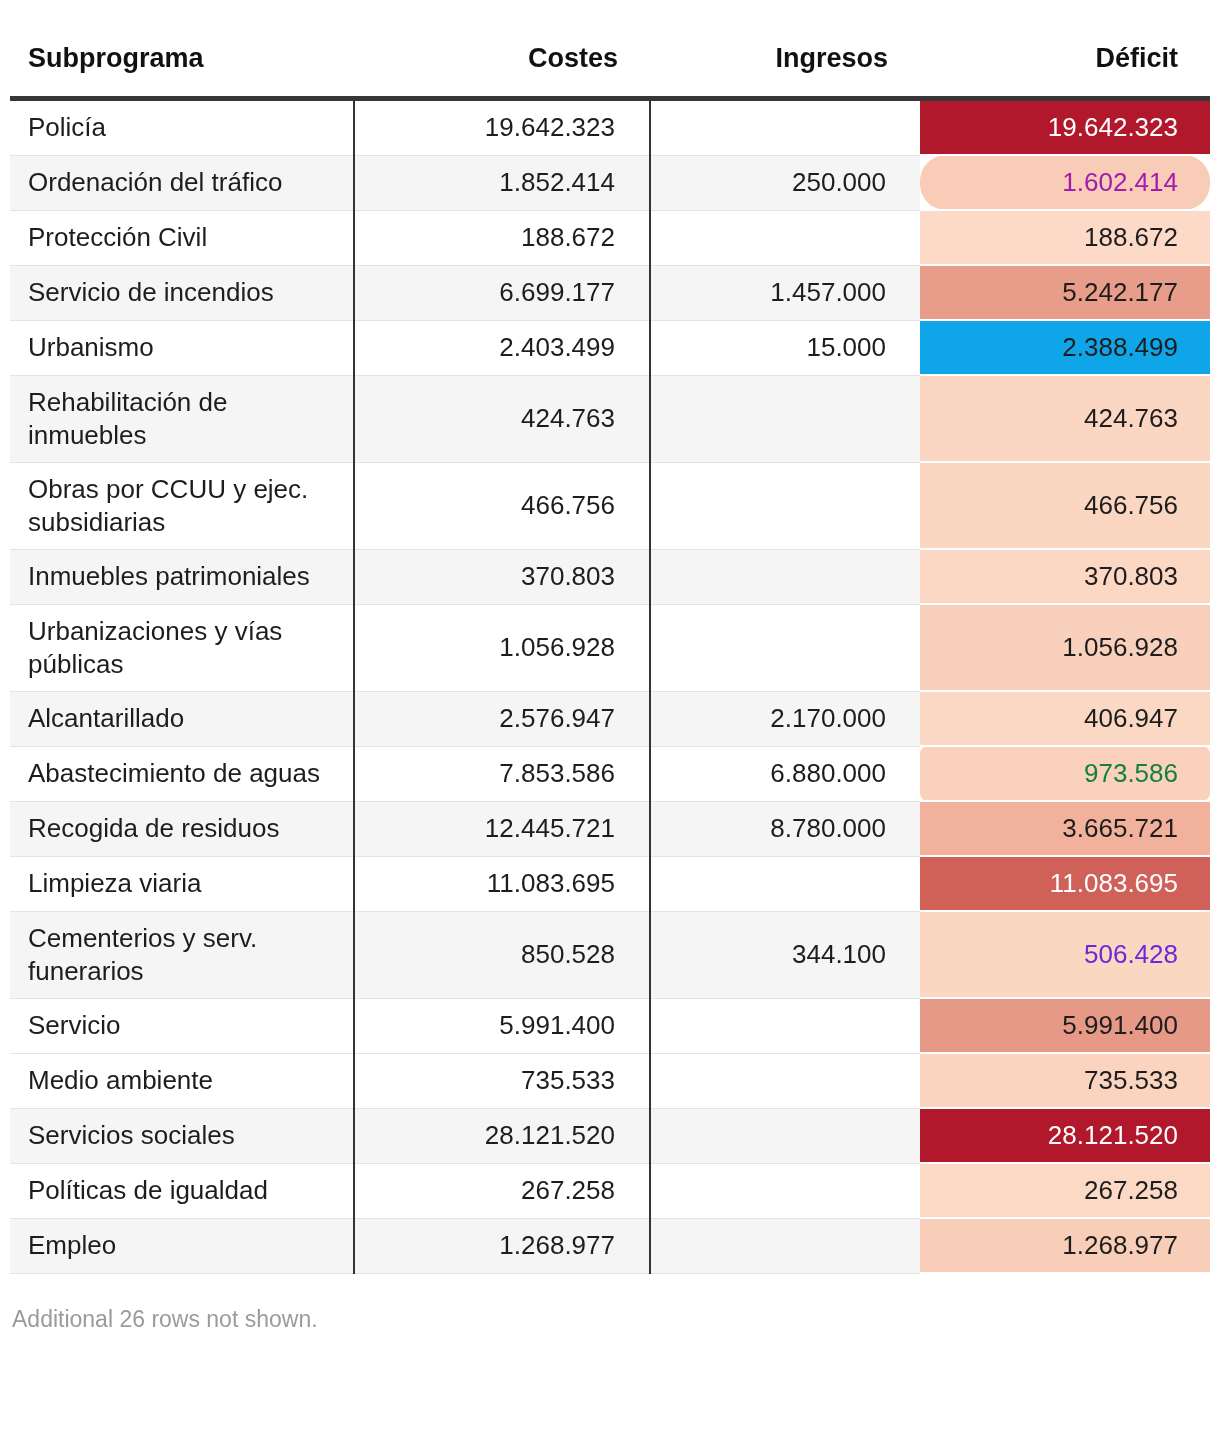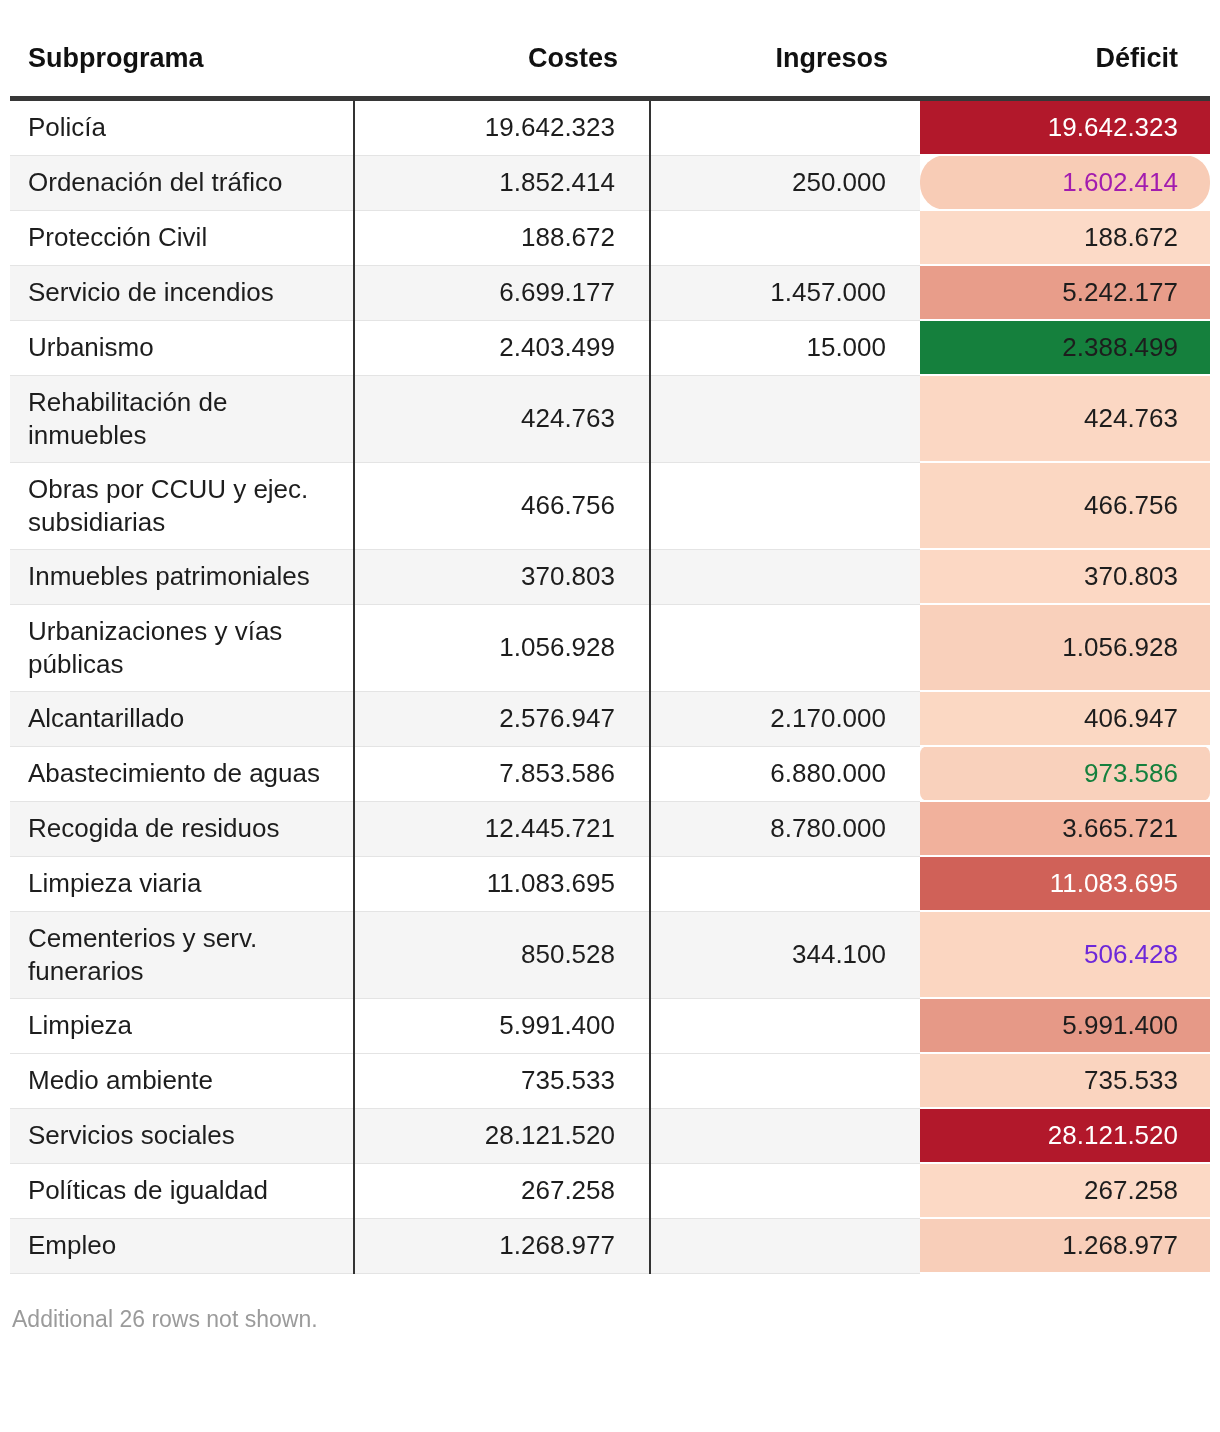--- a/index.html
+++ b/index.html
@@ -110,21 +110,21 @@
         <tr class="alt">
           <td class="name-cell">Servicio de incendios</td>
           <td class="num costes-cell">6.699.177</td>
           <td class="num ingresos-cell">1.457.000</td>
           <td class="num deficit-cell" style="background: rgb(232, 157, 138); color: rgb(29, 29, 29);">5.242.177</td>
         </tr>
         <tr>
           <td class="name-cell">Urbanismo</td>
           <td class="num costes-cell">2.403.499</td>
           <td class="num ingresos-cell">15.000</td>
-          <td class="num deficit-cell" style="background: #15803d; color: rgb(29, 29, 29);">2.388.499</td>
+          <td class="num deficit-cell" style="background: #0ea5e9; color: rgb(29, 29, 29);">2.388.499</td>
         </tr>
         <tr class="alt">
           <td class="name-cell">Rehabilitación de inmuebles</td>
           <td class="num costes-cell">424.763</td>
           <td class="num ingresos-cell"></td>
           <td class="num deficit-cell" style="background: rgb(251, 215, 195); color: rgb(29, 29, 29);">424.763</td>
         </tr>
         <tr>
           <td class="name-cell">Obras por CCUU y ejec. subsidiarias</td>
           <td class="num costes-cell">466.756</td>
@@ -167,21 +167,21 @@
           <td class="num ingresos-cell"></td>
           <td class="num deficit-cell" style="background: rgb(208, 97, 88); color: rgb(255, 255, 255);">11.083.695</td>
         </tr>
         <tr class="alt">
           <td class="name-cell">Cementerios y serv. funerarios</td>
           <td class="num costes-cell">850.528</td>
           <td class="num ingresos-cell">344.100</td>
           <td class="num deficit-cell" style="background: rgb(251, 214, 193); color: #6d28d9;">506.428</td>
         </tr>
         <tr>
-          <td class="name-cell">Limpieza</td>
+          <td class="name-cell">Servicio</td>
           <td class="num costes-cell">5.991.400</td>
           <td class="num ingresos-cell"></td>
           <td class="num deficit-cell" style="background: rgb(230, 153, 135); color: rgb(29, 29, 29);">5.991.400</td>
         </tr>
         <tr>
           <td class="name-cell">Medio ambiente</td>
           <td class="num costes-cell">735.533</td>
           <td class="num ingresos-cell"></td>
           <td class="num deficit-cell" style="background: rgb(250, 212, 191); color: rgb(29, 29, 29);">735.533</td>
         </tr>

